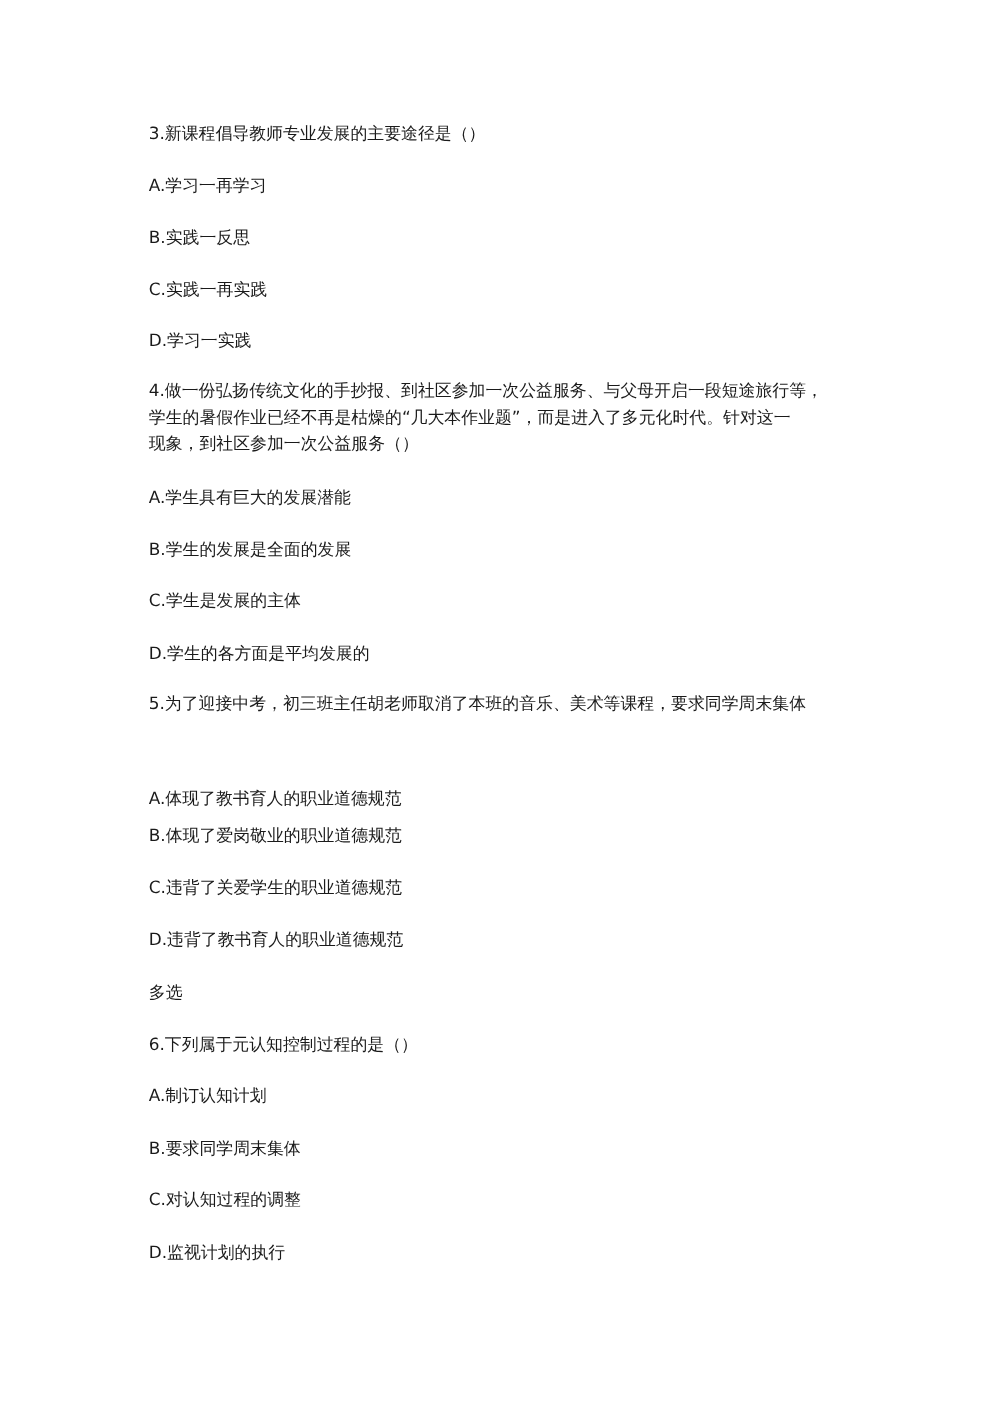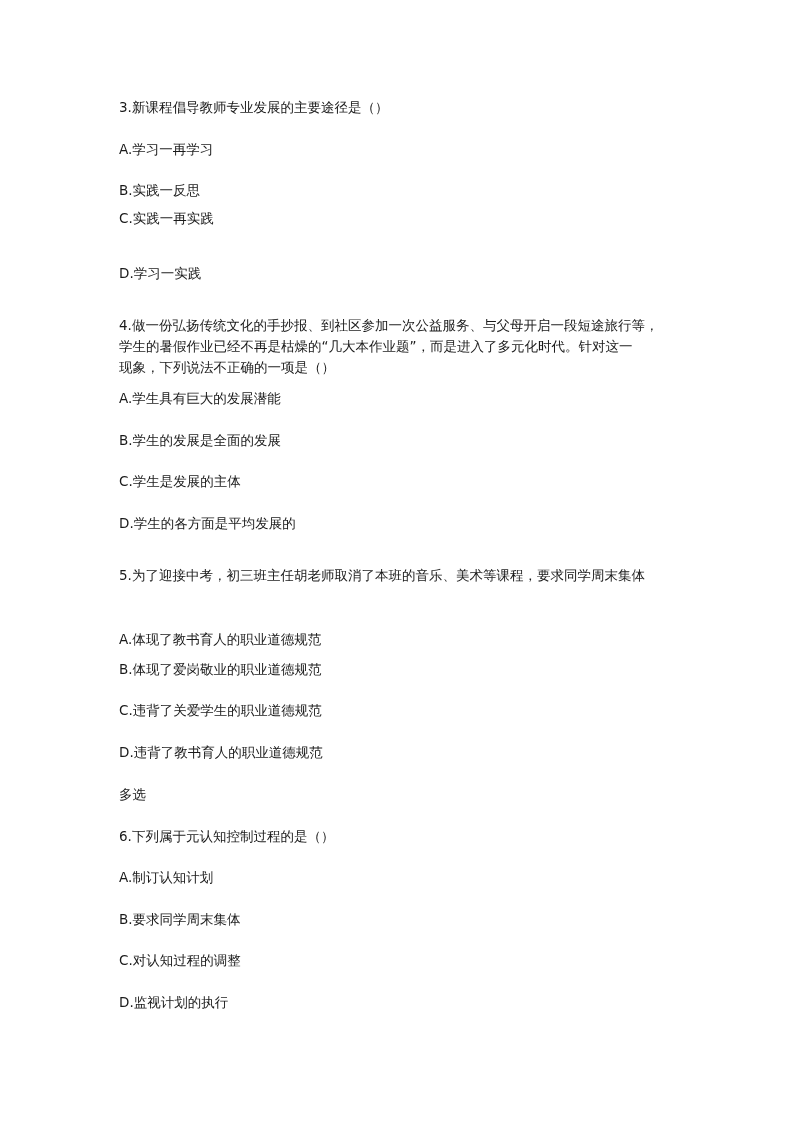--- a/index.html
+++ b/index.html
@@ -28,42 +28,41 @@
       white-space: nowrap;
       line-height: 20px;
       height: 20px;
       text-align: right;
     }
     .para {
       position: absolute;
       left: 0;
       width: 560px;
       line-height: 21px;
-      margin-top: 12px;
     }
     .para .pl {
       display: block;
       white-space: nowrap;
     }
   </style>
 </head>
 <body>
 
 <div class="page">
 
   <div class="line" style="top:97px">3.新课程倡导教师专业发展的主要途径是（）</div>
   <div class="line" style="top:139px">A.学习一再学习</div>
   <div class="line" style="top:180px">B.实践一反思</div>
-  <div class="line" style="top:208px">C.实践一再实践</div>
+  <div class="line" style="top:222px">C.实践一再实践</div>
   <div class="line" style="top:263px">D.学习一实践</div>
 
   <div class="para" style="top:303px">
     <span class="pl">4.做一份弘扬传统文化的手抄报、到社区参加一次公益服务、与父母开启一段短途旅行等，</span>
     <span class="pl">学生的暑假作业已经不再是枯燥的“几大本作业题”，而是进入了多元化时代。针对这一</span>
-    <span class="pl">现象，下列说法不正确的一项是（）</span>
+    <span class="pl">现象，到社区参加一次公益服务（）</span>
   </div>
   <div class="line" style="top:388px">A.学生具有巨大的发展潜能</div>
   <div class="line" style="top:430px">B.学生的发展是全面的发展</div>
   <div class="line" style="top:471px">C.学生是发展的主体</div>
   <div class="line" style="top:513px">D.学生的各方面是平均发展的</div>
 
   <div class="para" style="top:553px">
     <span class="pl">5.为了迎接中考，初三班主任胡老师取消了本班的音乐、美术等课程，要求同学周末集体</span>
   </div>
   <div class="line" style="top:629px">A.体现了教书育人的职业道德规范</div>

